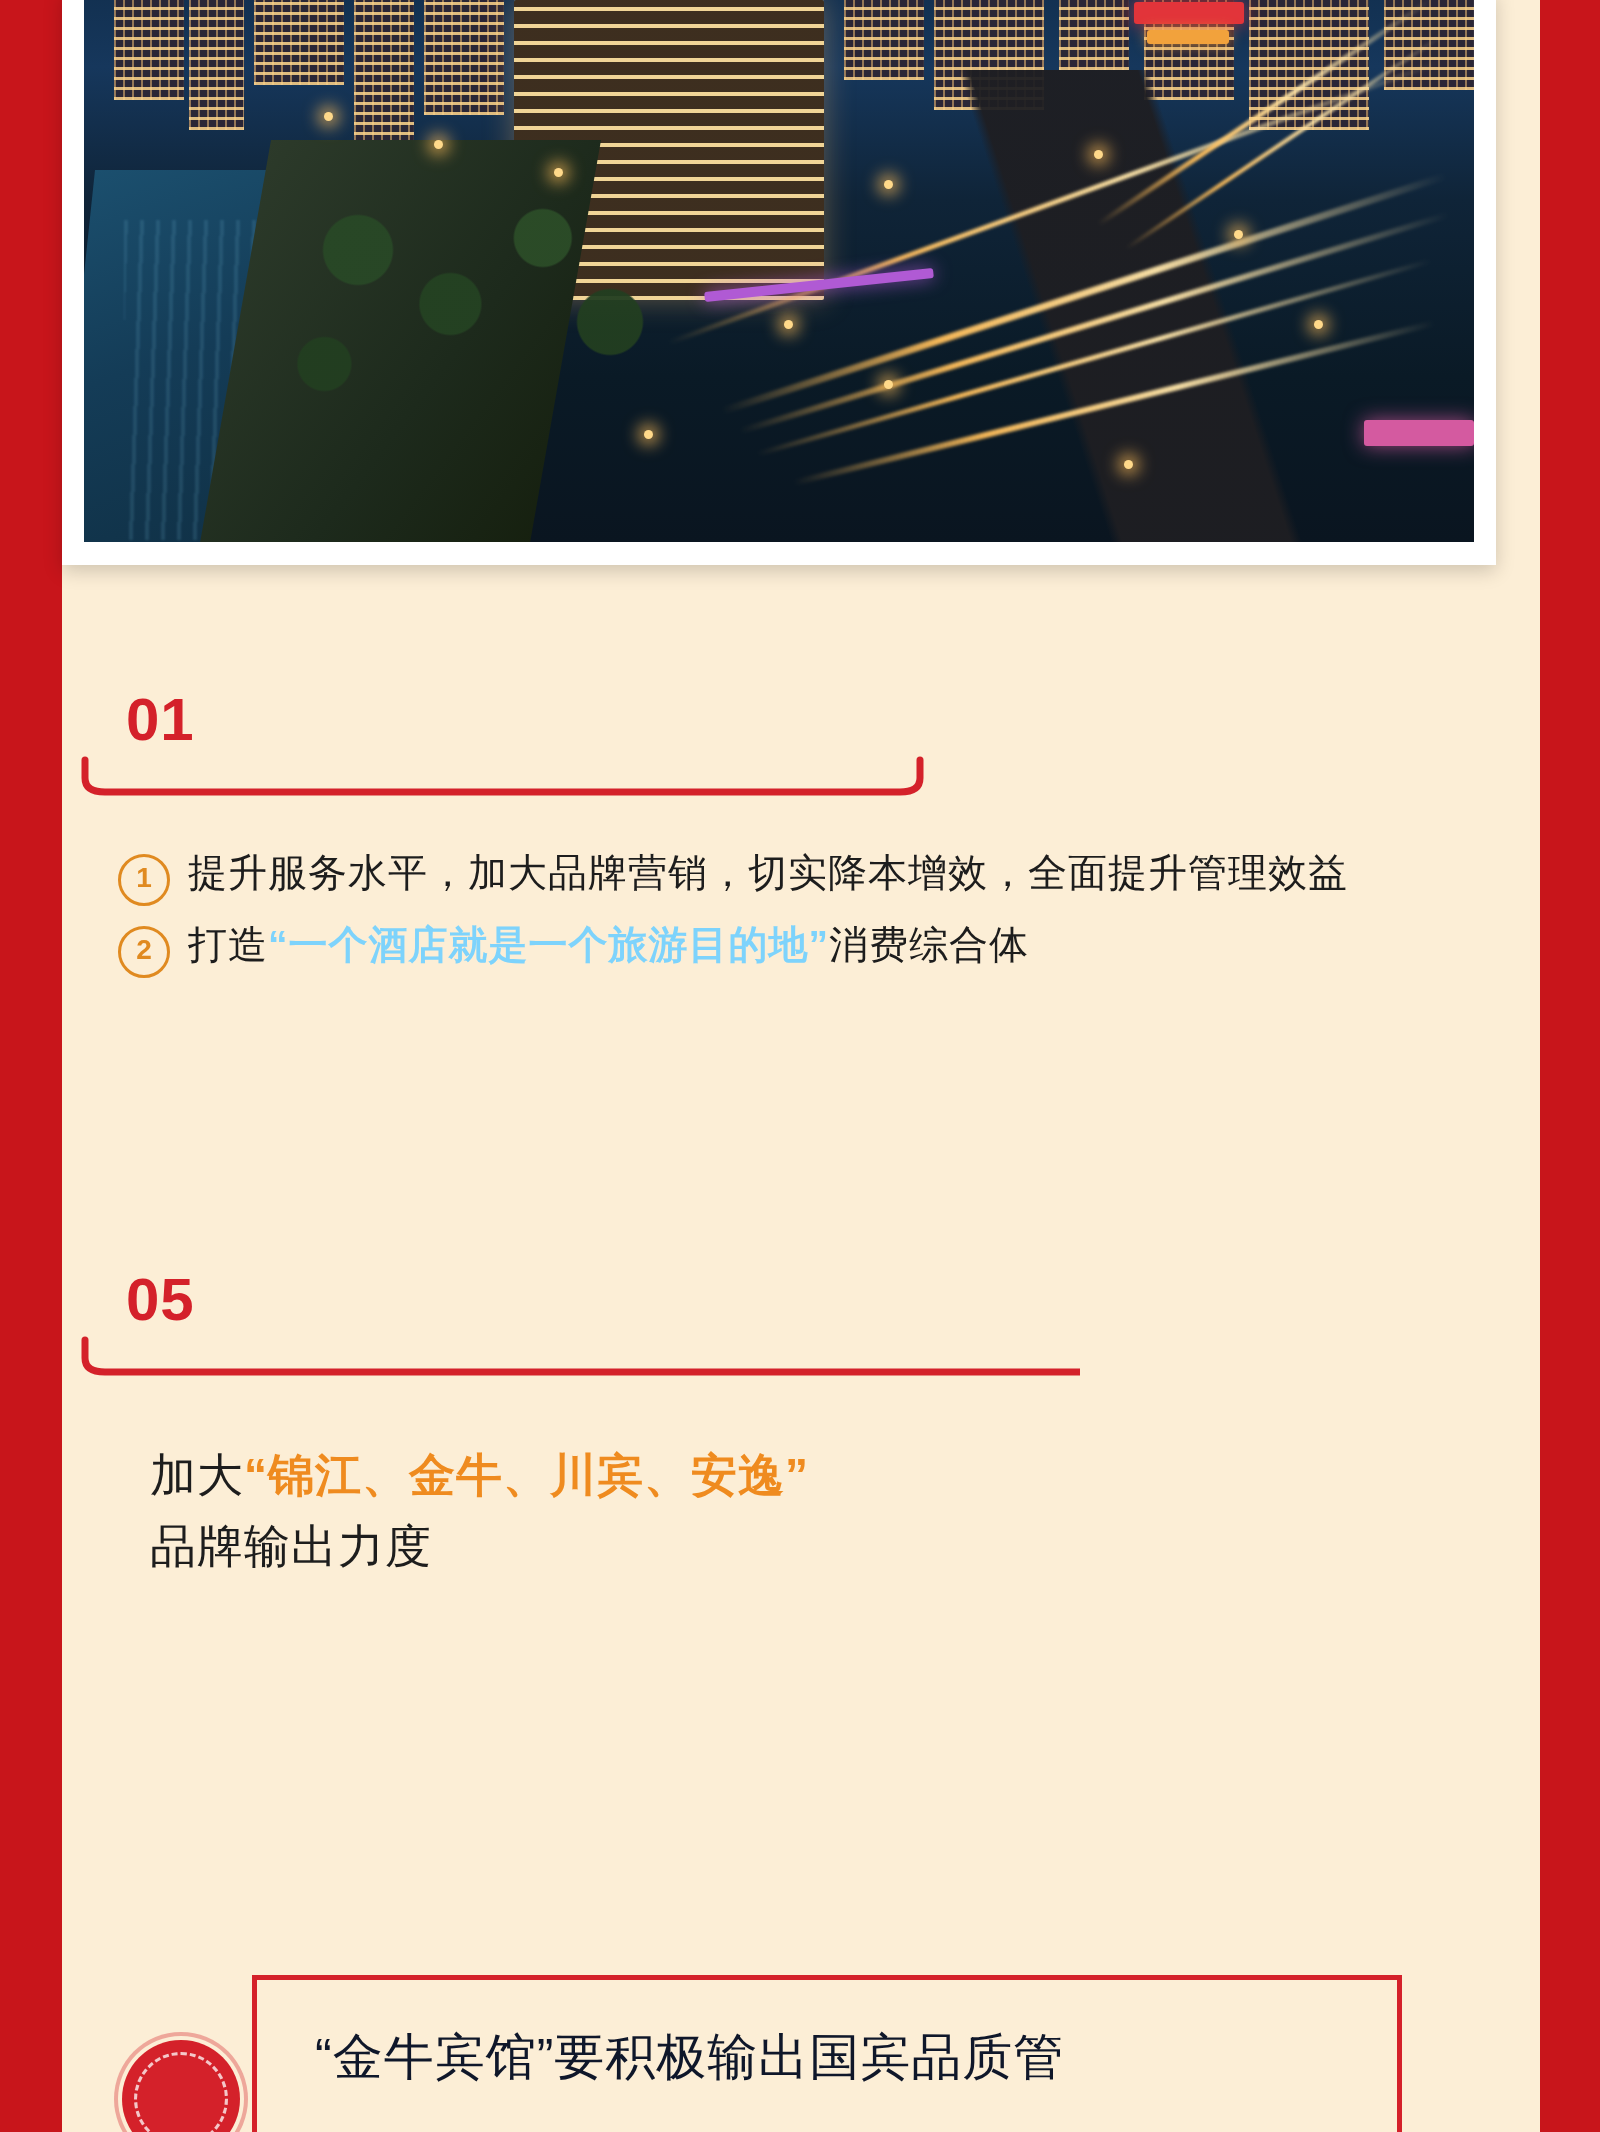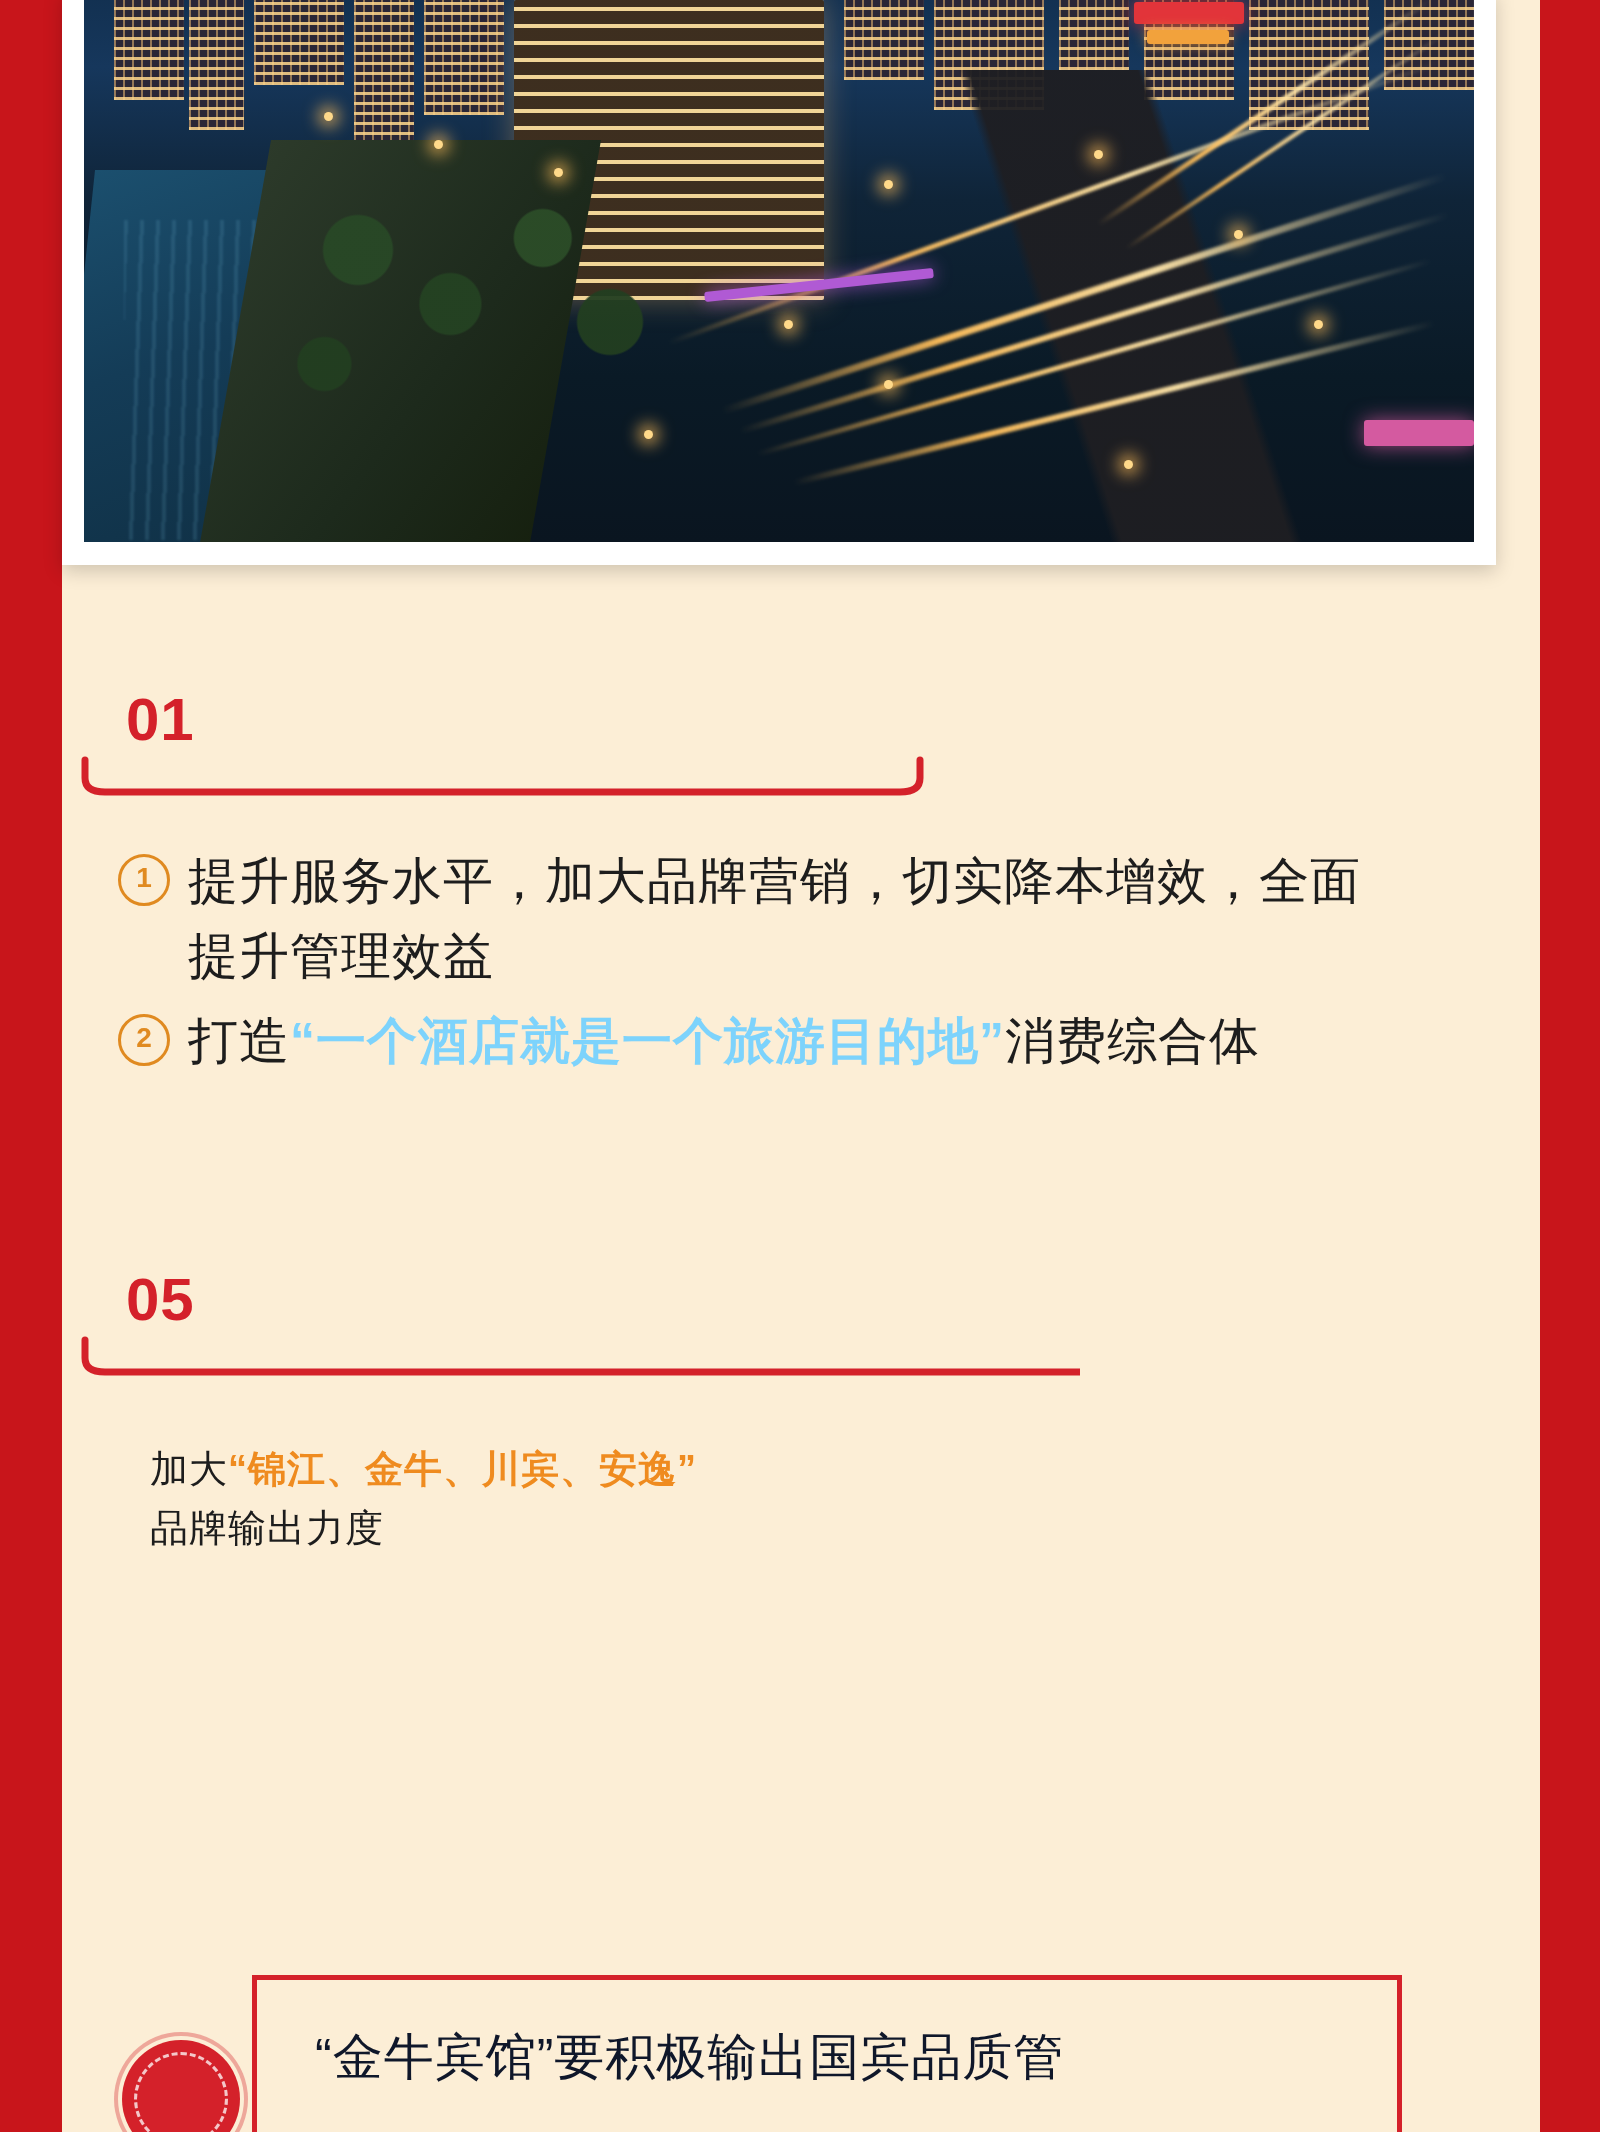--- a/index.html
+++ b/index.html
@@ -203,37 +203,37 @@
     color: #e08a20;
     border-radius: 50%;
     font-size: 28px;
     line-height: 42px;
     text-align: center;
     font-weight: bold;
     margin-top: 10px;
   }
   .bullet-text {
     color: #1d1d1d;
-    font-size: 50px;
+    font-size: 39px;
     line-height: 1.5;
     letter-spacing: 1px;
   }
   .hl-red {
     color: #7dd3fc;
     font-weight: bold;
   }
   .hl-orange {
     color: #ef8b1f;
     font-weight: bold;
   }
   .para {
     padding-left: 150px;
     padding-right: 80px;
     color: #1d1d1d;
-    font-size: 38px;
+    font-size: 46px;
     line-height: 1.55;
     letter-spacing: 1px;
   }
   .callout {
     position: absolute;
     left: 252px;
     top: 1975px;
     width: 1150px;
     height: 200px;
     border: 5px solid #d4212a;

